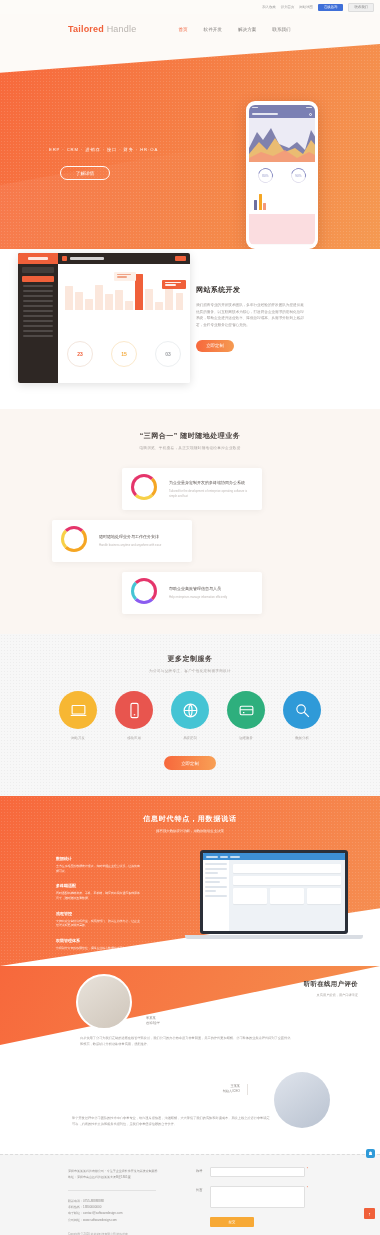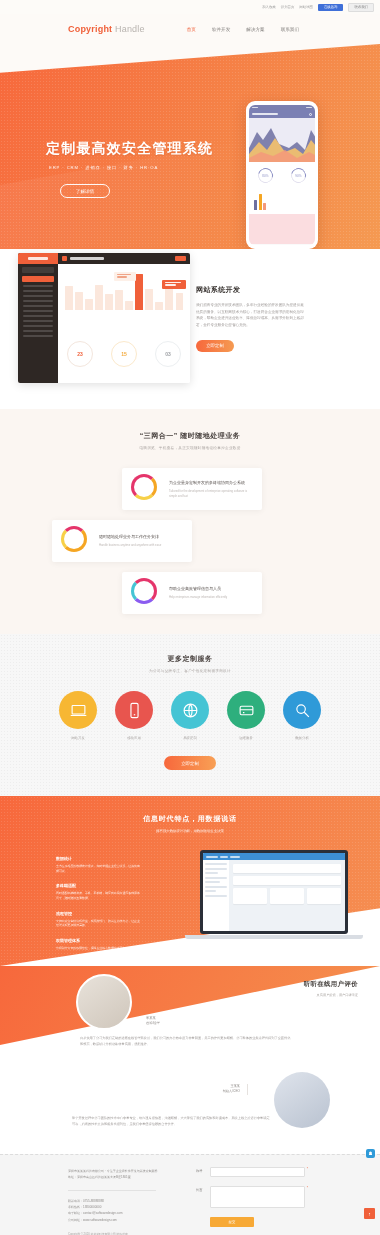--- a/index.html
+++ b/index.html
@@ -268,37 +268,36 @@
 <div class="topbar">
   <span>加入收藏</span>
   <span>设为首页</span>
   <span>网站地图</span>
   <span class="tb-btn-blue">在线咨询</span>
   <span class="tb-btn-grey">联系我们</span>
 </div>
 
 <div class="header">
   <div class="logo">
-    <span class="s1">Copyright</span>
+    <span class="s1">Tailored</span>
     <span class="s2">Handle</span>
   </div>
   <div class="nav">
     <div class="item active">首页</div>
     <div class="item">软件开发</div>
     <div class="item">解决方案</div>
     <div class="item">联系我们</div>
   </div>
 </div>
 
 <div class="hero">
   <div class="hero-shape"></div>
   <div class="hero-shape2"></div>
 
   <div class="hero-copy">
-    <div class="hero-title">定制最高效安全管理系统</div>
     <div class="hero-sub">ERP · CRM · 进销存 · 接口 · 财务 · HR·OA</div>
     <div class="hero-btn">了解详情</div>
   </div>
 
   <div class="phone">
     <div class="phone-inner">
       <div class="ph-status">
         <i></i>
         <i></i>
       </div>

